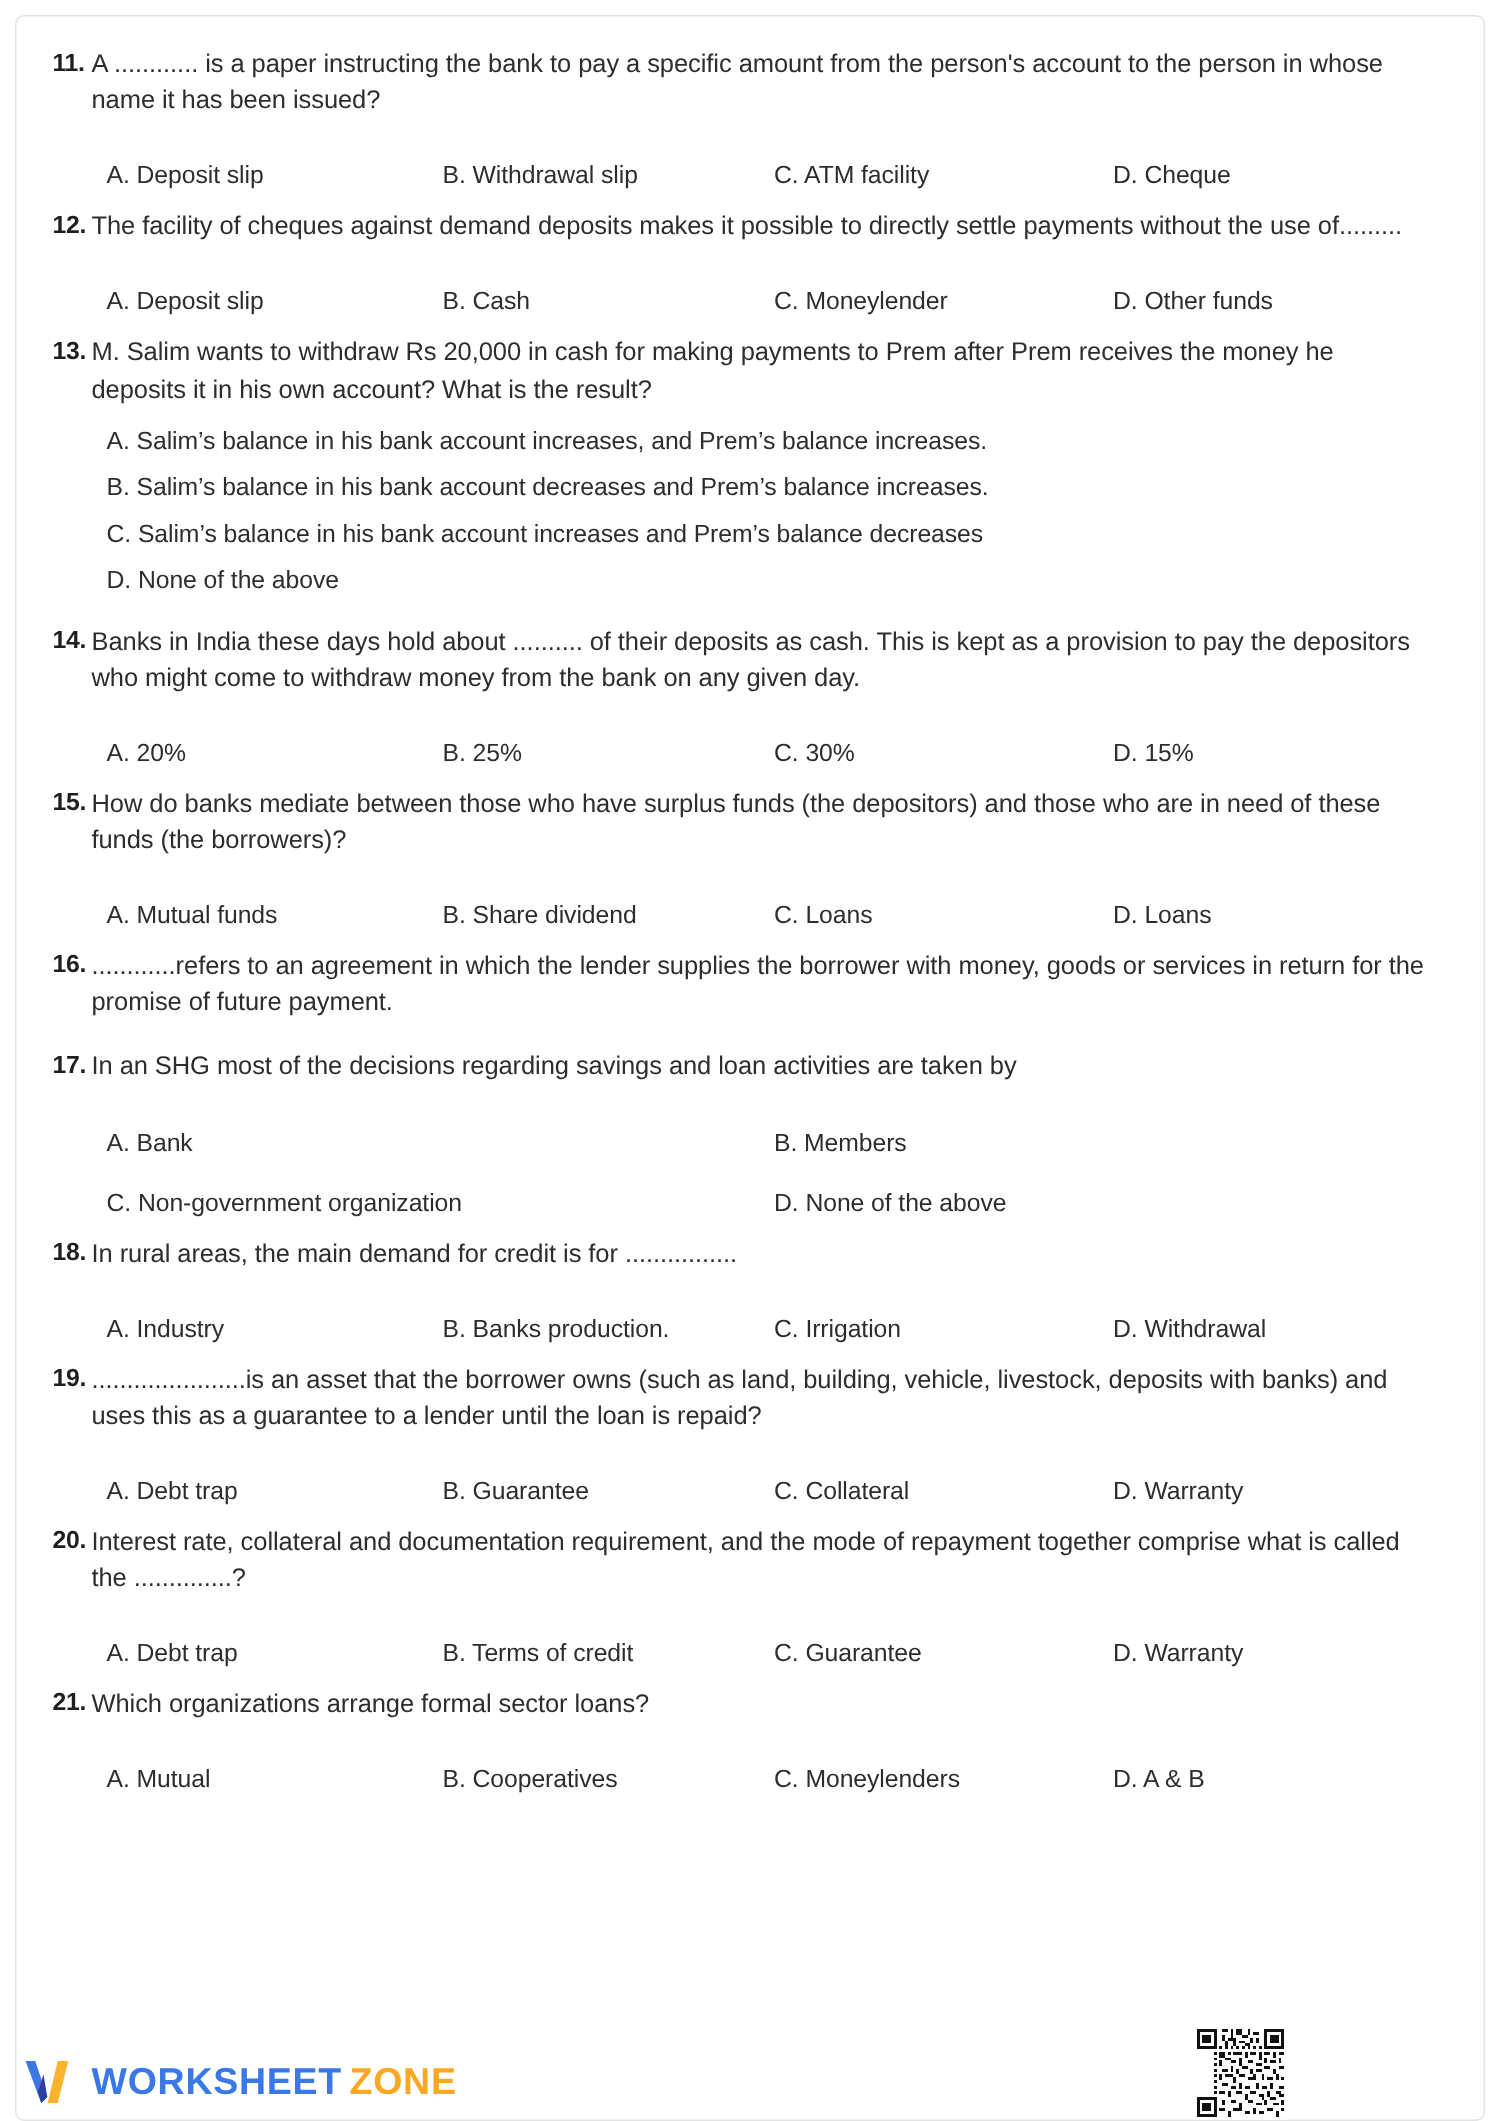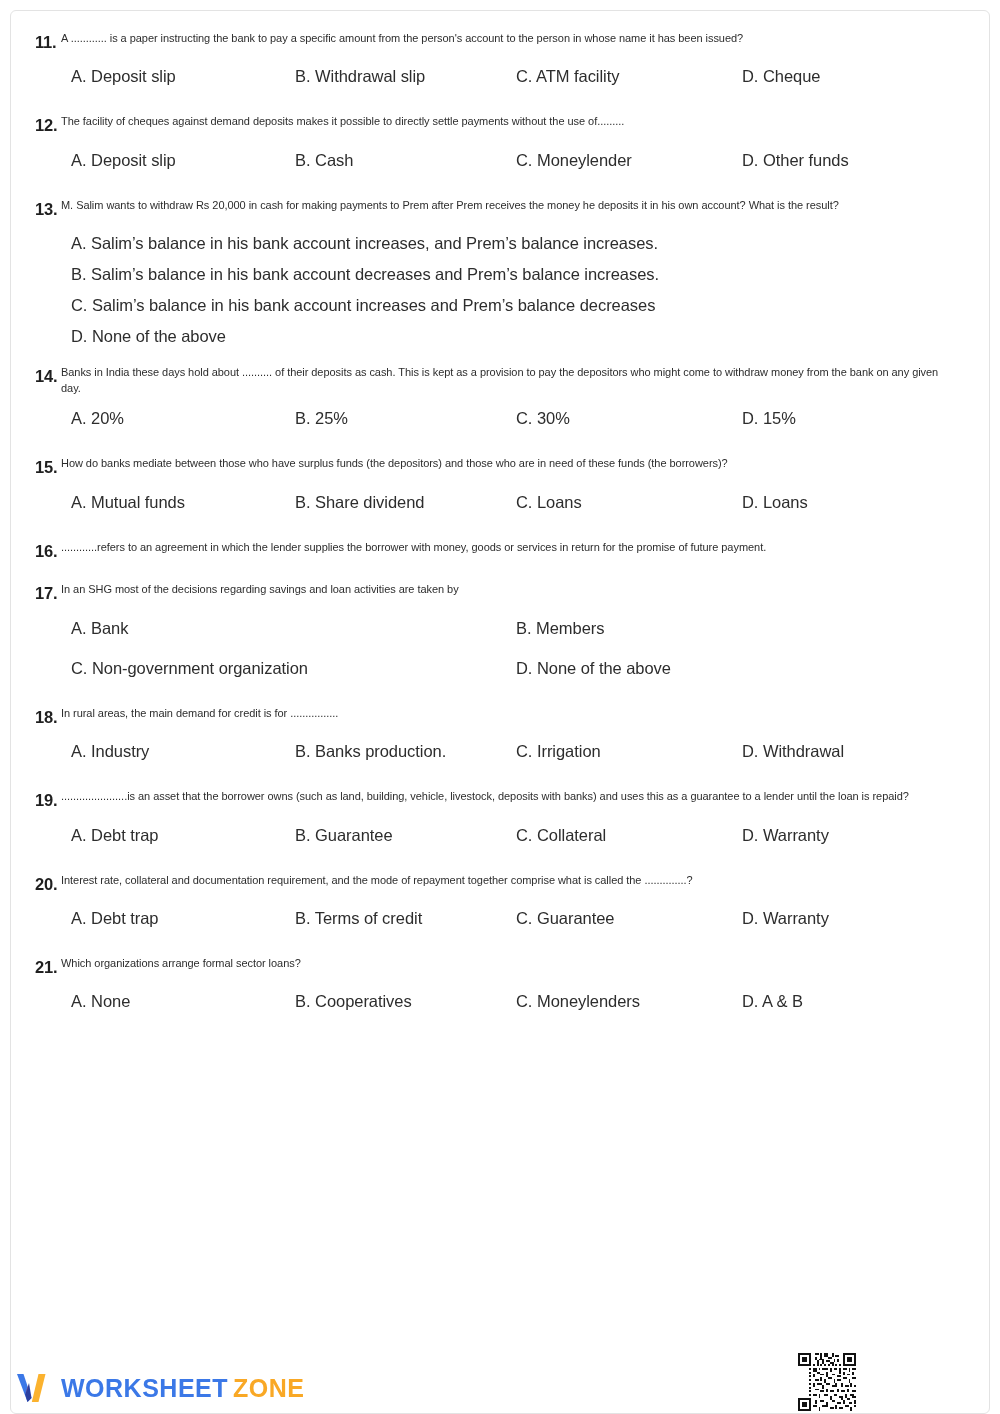--- a/index.html
+++ b/index.html
@@ -54,39 +54,39 @@
     flex: 0 0 auto;
     width: 36px;
     font-weight: bold;
     font-size: 16.5px;
     color: #1f1f1f;
     padding-left: 10px;
     letter-spacing: -0.2px;
   }
   .q-text {
     flex: 1 1 auto;
-    font-size: 11px;
+    font-size: 17px;
     color: #2d2d2d;
     letter-spacing: -0.05px;
   }
 
   
   .opts {
     margin-top: 13px;
     margin-left: 46px;
     position: relative;
     min-height: 20px;
   }
   .opts-row {
     position: relative;
     height: 28px;
   }
   .opt {
     position: absolute;
-    top: 0;
+    top: 16px;
     font-size: 16.5px;
     color: #2d2d2d;
     white-space: nowrap;
     letter-spacing: -0.05px;
   }
   
   .cols4 .opt.c0 { left: 0px; }
   .cols4 .opt.c1 { left: 224px; }
   .cols4 .opt.c2 { left: 445px; }
   .cols4 .opt.c3 { left: 671px; }
@@ -290,21 +290,21 @@
           </div>
         </div>
       </div>
       <div class="q-block">
         <div class="q-head">
           <div class="q-num">21.</div>
           <div class="q-text">Which organizations arrange formal sector loans?</div>
         </div>
         <div class="opts cols4">
           <div class="opts-row">
-            <span class="opt c0">A. None</span>
+            <span class="opt c0">A. Mutual</span>
             <span class="opt c1">B. Cooperatives</span>
             <span class="opt c2">C. Moneylenders</span>
             <span class="opt c3">D. A &amp; B</span>
           </div>
         </div>
       </div>
     </div>
 </div>
 
 <div class="footer">

